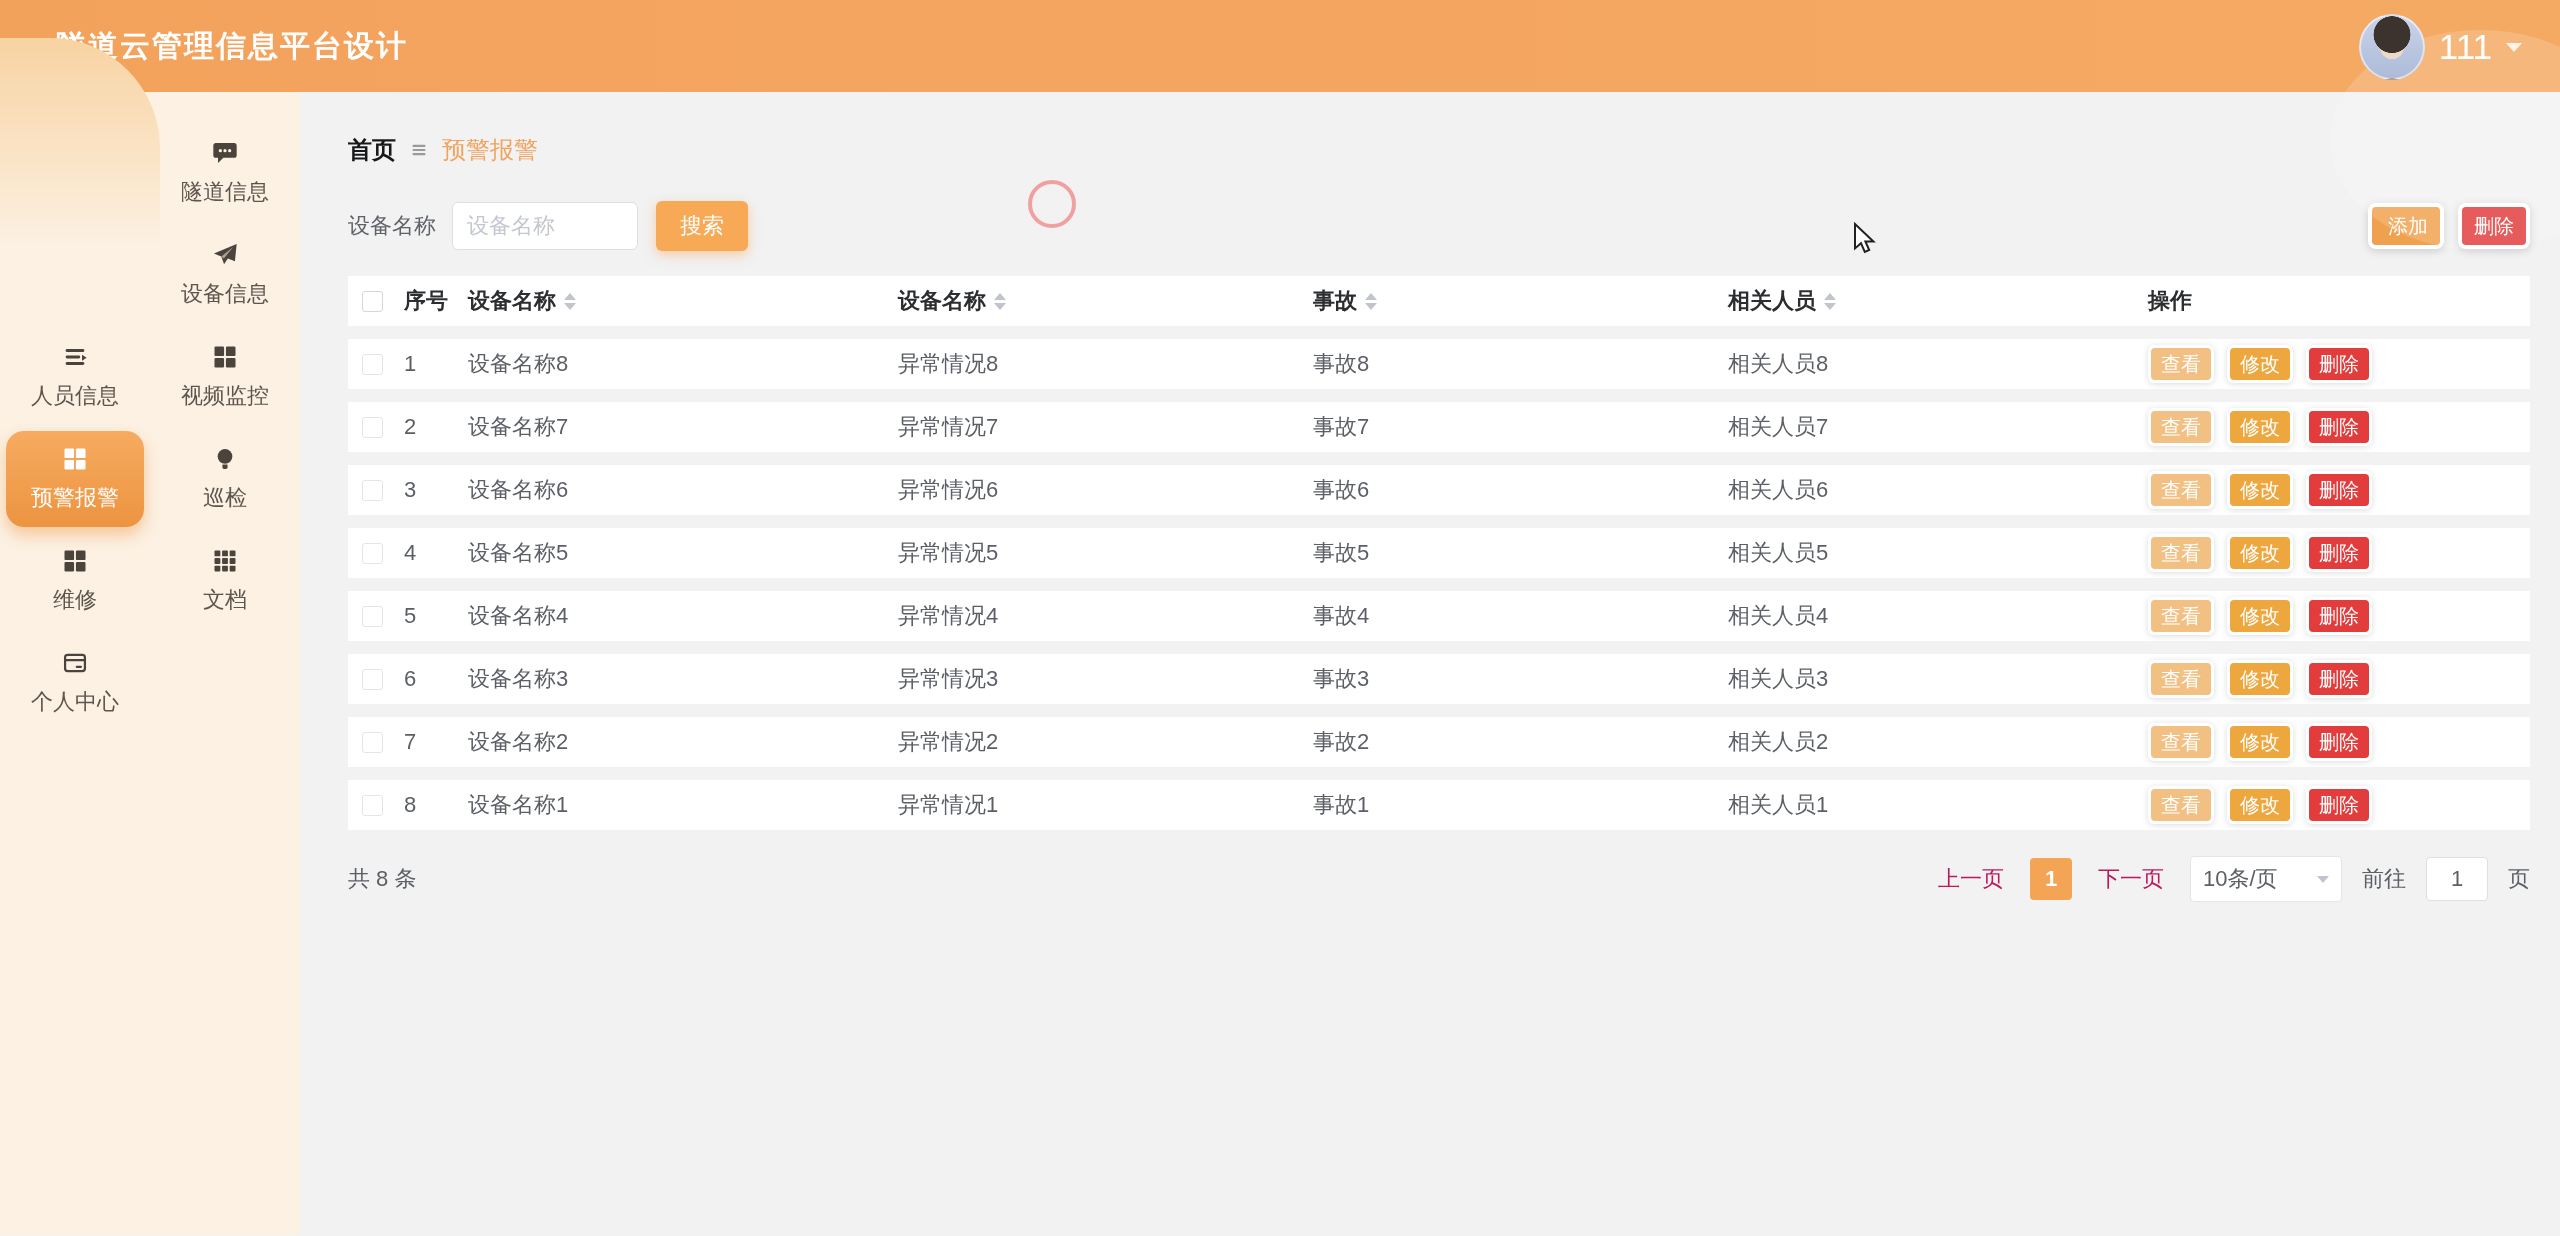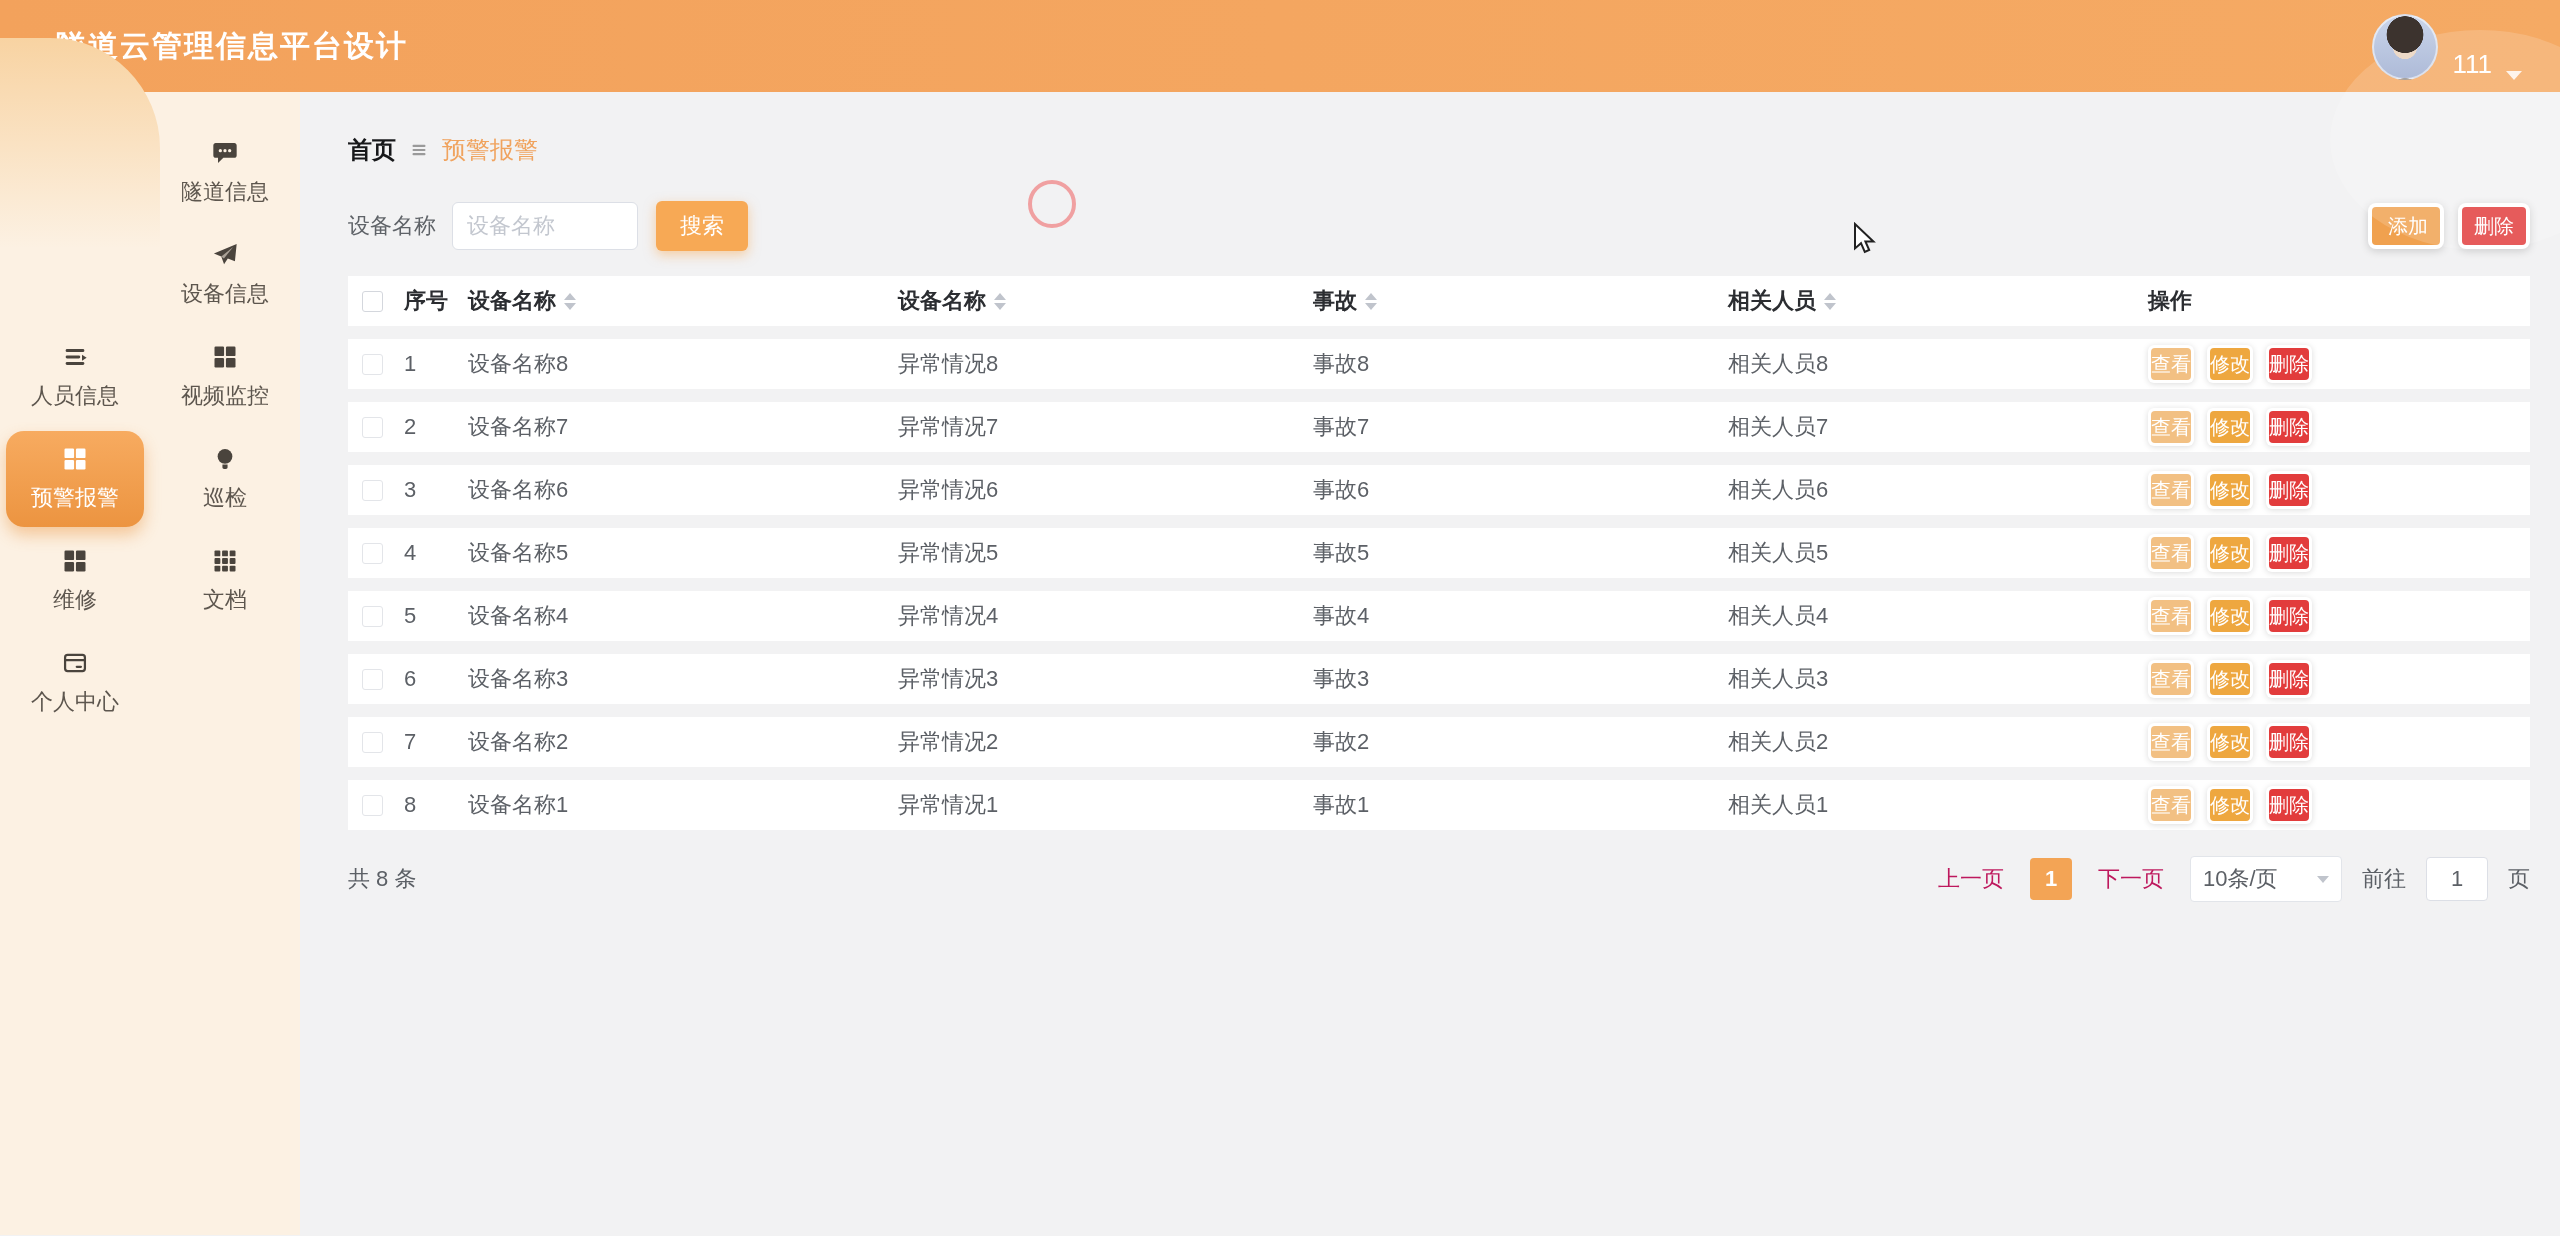--- a/index.html
+++ b/index.html
@@ -8,22 +8,22 @@
 
   
   .topbar{position:absolute;left:0;top:0;right:0;height:92px;
     background:linear-gradient(90deg,#f3a25c,#f5aa64);overflow:visible;z-index:5;}
   .topbar .blob-right{position:absolute;right:-70px;top:30px;width:300px;height:220px;
     background:rgba(255,255,255,.16);border-radius:50%;pointer-events:none;}
   .corner-blob{position:absolute;left:-60px;top:38px;width:220px;height:300px;
     background:linear-gradient(180deg,#f8d3a2,#fcf1e3 70%);border-radius:0 110px 40px 0;z-index:6;pointer-events:none;}
   .title{position:absolute;left:56px;top:26px;font-size:30px;font-weight:bold;color:#fff;
     letter-spacing:2px;z-index:8;}
-  .user{position:absolute;right:38px;top:14px;display:flex;align-items:flex-end;gap:14px;
-    color:#fff;font-size:26px;z-index:8;cursor:pointer;}
+  .user{position:absolute;right:38px;top:14px;display:flex;align-items:center;gap:14px;
+    color:#fff;font-size:35px;z-index:8;cursor:pointer;}
   .avatar{width:62px;height:62px;border-radius:50%;border:2px solid rgba(255,255,255,.55);
     background:
       radial-gradient(circle at 50% 30%,#3c332e 0 34%,rgba(0,0,0,0) 35%),
       radial-gradient(circle at 50% 50%,#ecd9c7 0 27%,rgba(0,0,0,0) 28%),
       linear-gradient(#c9d4ea,#aebbd8);}
   .caret-down{width:0;height:0;border-left:8px solid transparent;border-right:8px solid transparent;
     border-top:9px solid rgba(255,255,255,.85);}
 
   
   .sidebar{position:absolute;left:0;top:92px;bottom:1px;width:300px;background:#fcf1e3;z-index:4;}
@@ -71,21 +71,21 @@
   .cb{width:19px;height:19px;border:1px solid #d4d7dd;border-radius:3px;background:#fff;
     margin-left:14px;cursor:pointer;}
   .t-row .cb.row-cb{border-color:#e3e5e9;}
   .th-cell{display:flex;align-items:center;}
   .sort{display:inline-flex;flex-direction:column;gap:3px;margin-left:8px;}
   .sort i{width:0;height:0;border-left:6px solid transparent;border-right:6px solid transparent;display:block;}
   .sort .up{border-bottom:7px solid #c0c4cc;}
   .sort .dn{border-top:7px solid #c0c4cc;}
   .cell-action{display:flex;gap:13px;}
   .cell-action .chip-wrap{padding:3px;border-radius:6px;box-shadow:0 1px 6px rgba(0,0,0,.14);}
-  .cell-action .chip{height:32px;font-size:20px;padding:0 0;}
+  .cell-action .chip{height:32px;font-size:20px;padding:0 10px;}
 
   .pager{margin-top:26px;display:flex;align-items:center;font-size:22px;color:#5c6066;}
   .pager-right{margin-left:auto;display:flex;align-items:center;gap:20px;}
   .pg-btn{color:#be185d;background:transparent;border:none;font-size:22px;cursor:pointer;}
   .pg-cur{min-width:42px;height:42px;background:#f3a455;color:#fff;border-radius:4px;
     display:flex;align-items:center;justify-content:center;font-weight:bold;cursor:pointer;}
   .psize{width:126px;height:44px;border:1px solid #e2e5ea;border-radius:4px;background:#fff;
     display:flex;align-items:center;justify-content:space-between;padding:0 12px;
     color:#5c6066;cursor:pointer;}
   .psize .caret{width:0;height:0;border-left:6px solid transparent;border-right:6px solid transparent;

